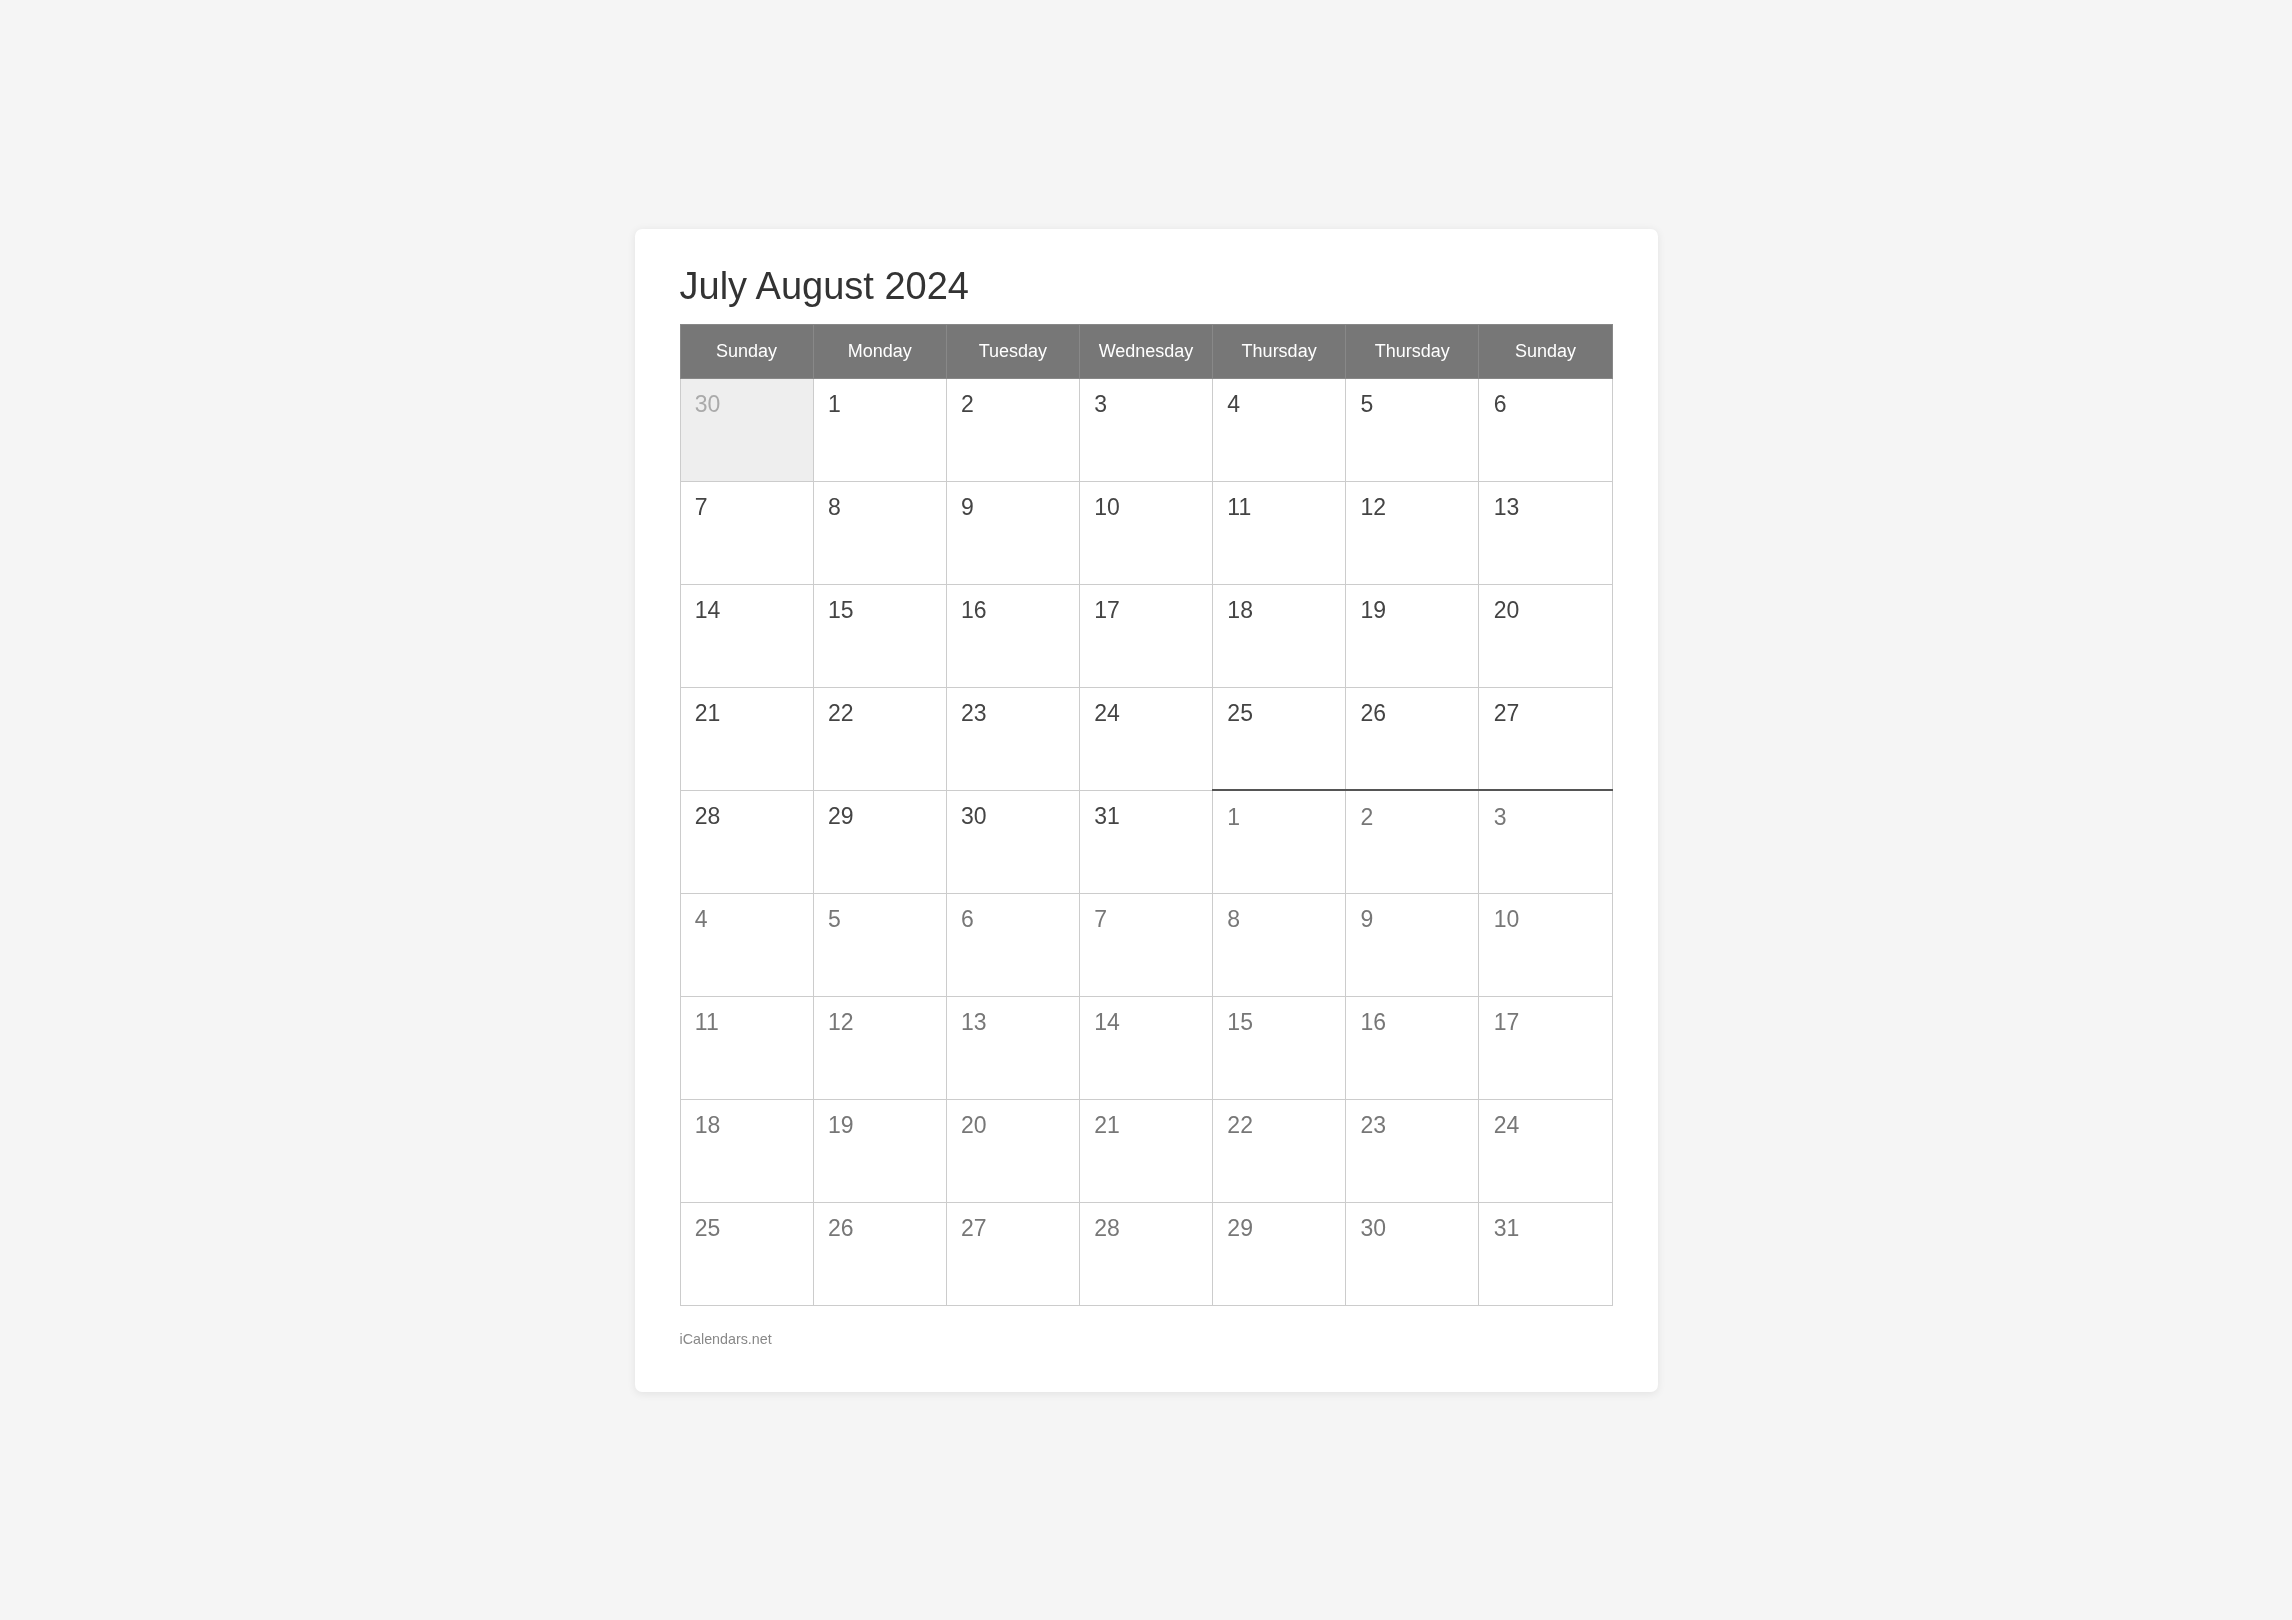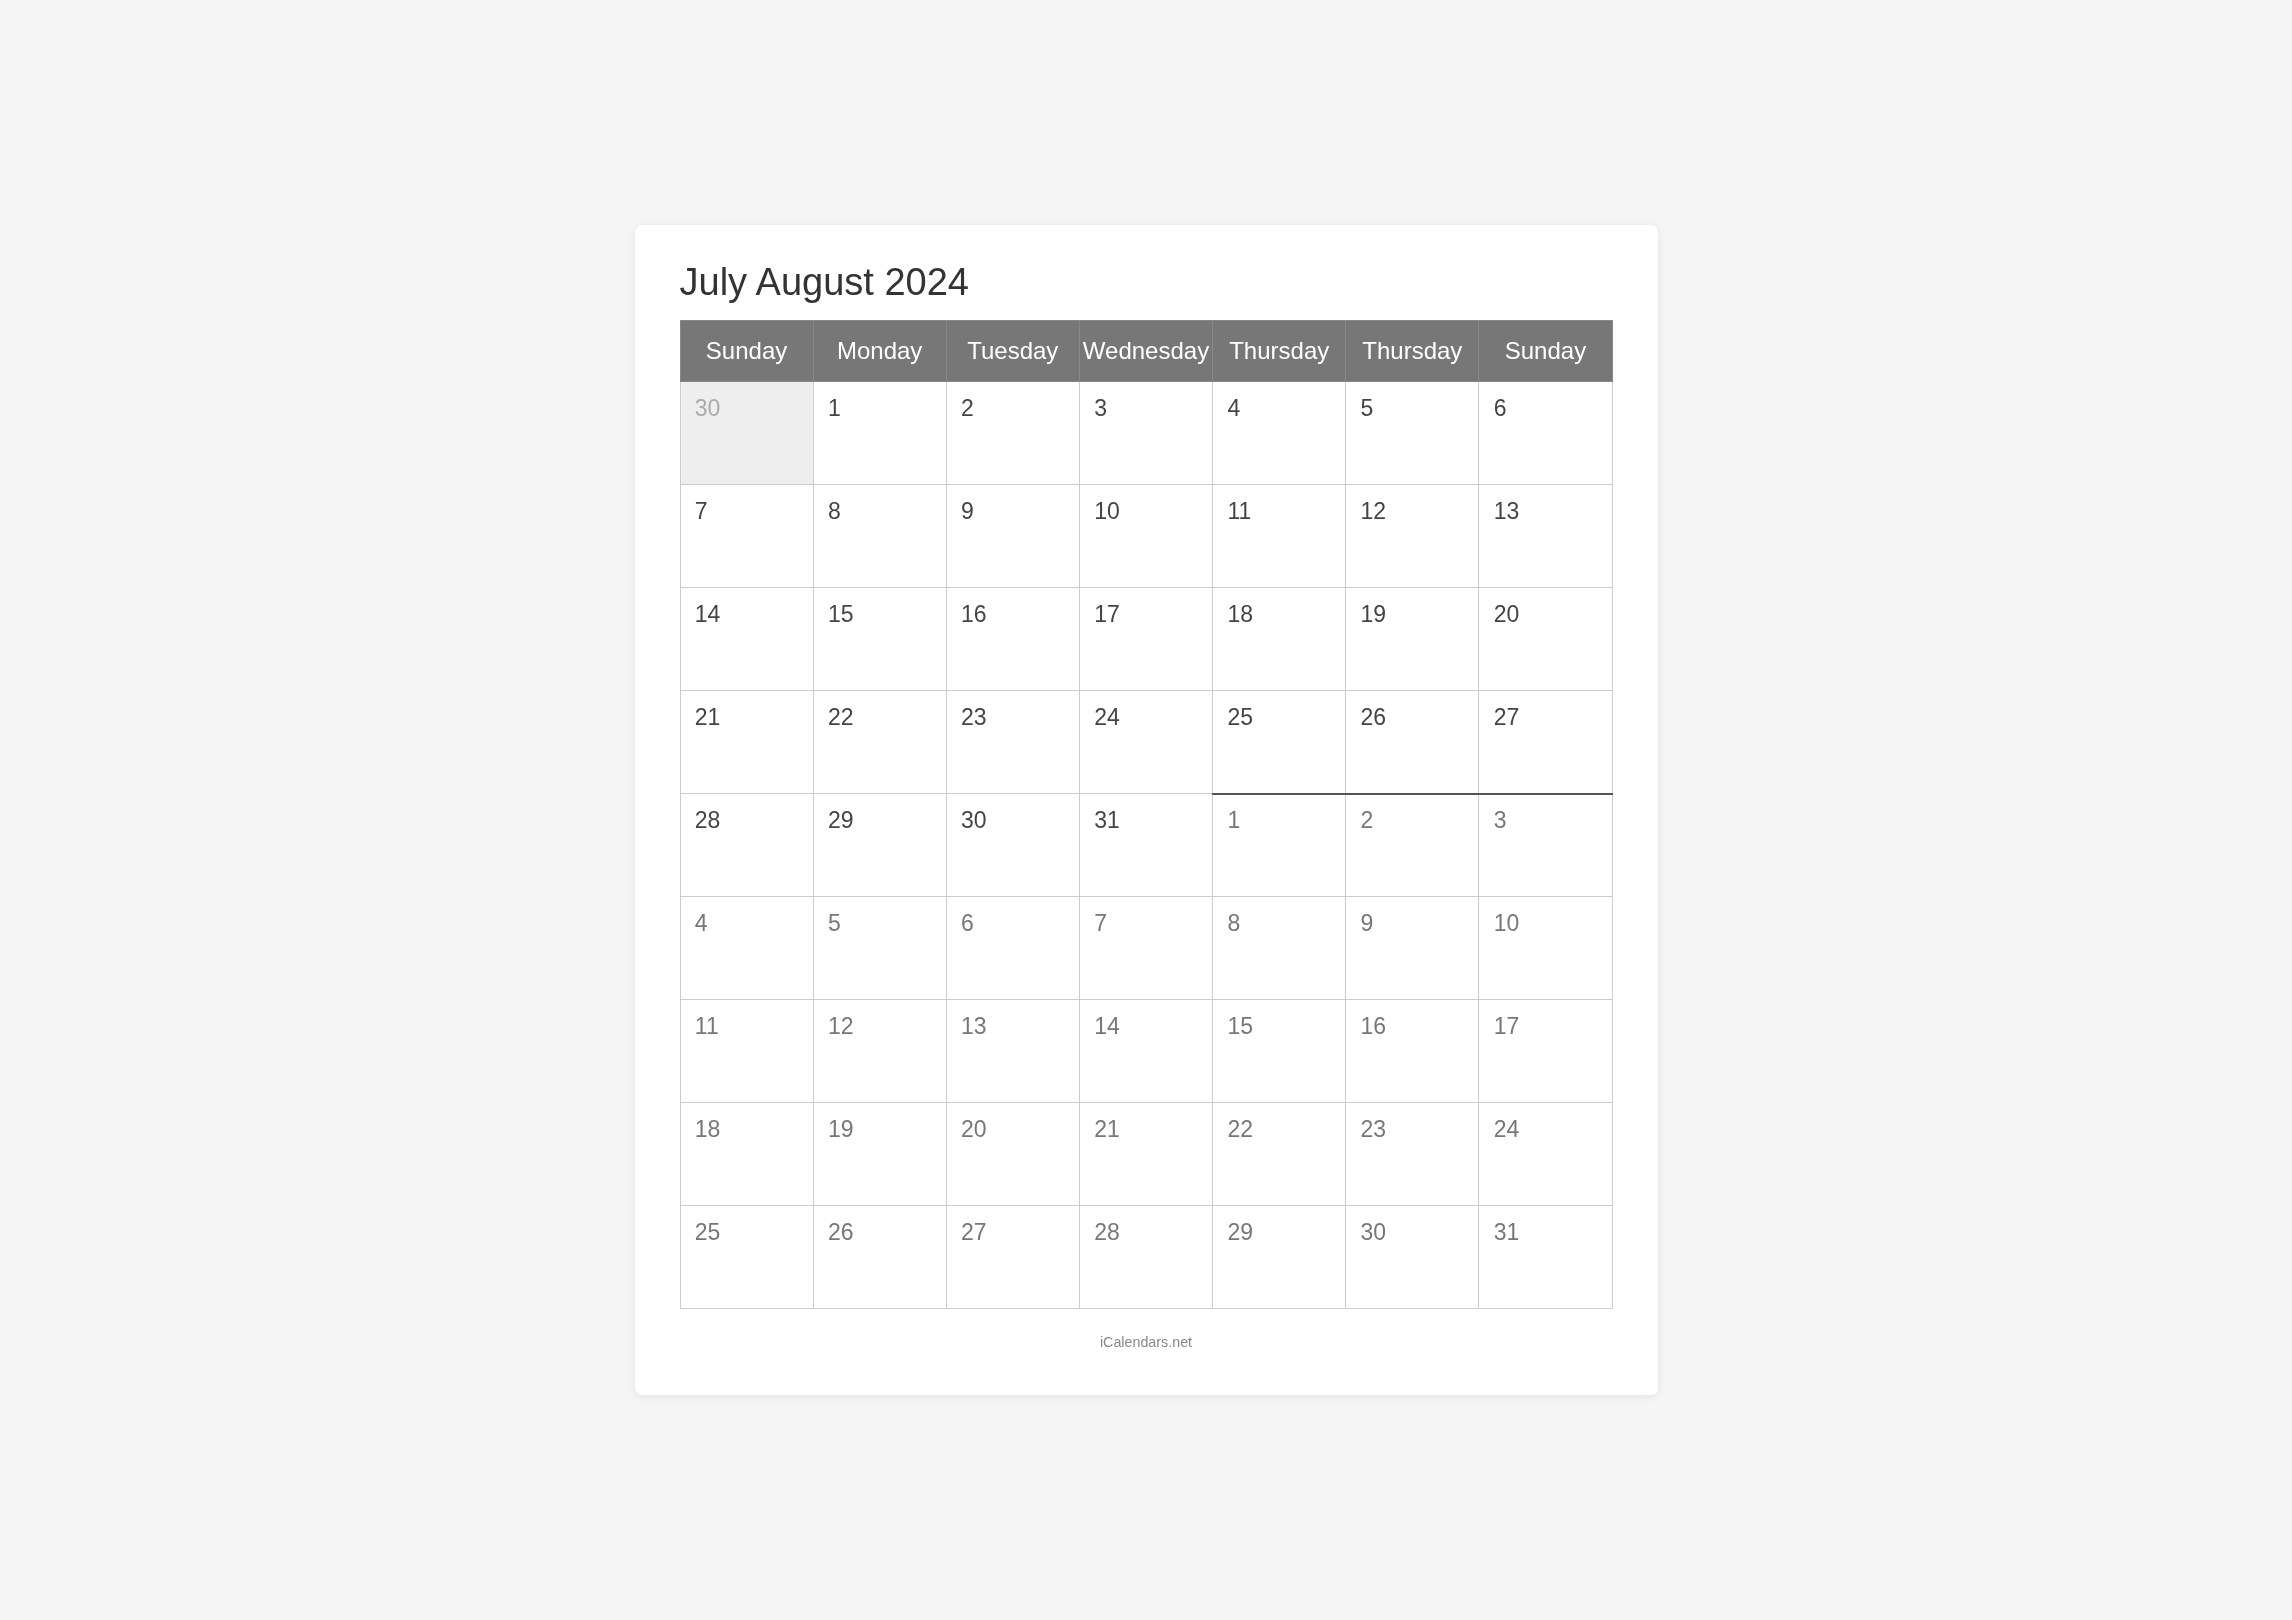--- a/index.html
+++ b/index.html
@@ -34,21 +34,21 @@
     }
 
     .calendar-table {
       width: 100%;
       border-collapse: collapse;
     }
 
     .calendar-table thead tr th {
       background: #777777;
       color: #ffffff;
-      font-size: 24px;
+      font-size: 18px;
       font-weight: 400;
       padding: 16px 3px;
       text-align: center;
       border: 0.9px solid #888888;
     }
 
     .calendar-table tbody tr td {
       border: 0.9px solid #cccccc;
       vertical-align: top;
       padding: 12.5px 14.3px;
@@ -65,21 +65,21 @@
 
     .calendar-table tbody tr td.next-month {
       color: #777777;
     }
 
     .month-divider {
       border-top: 2.7px solid #555555 !important;
     }
 
     .footer {
-      text-align: center;
+      text-align: left;
       font-size: 14.3px;
       color: #888888;
       margin-top: 25px;
     }
   </style>
 </head>
 <body>
 
 <div class="calendar-container">
   <h1 class="calendar-title">July August 2024</h1>

